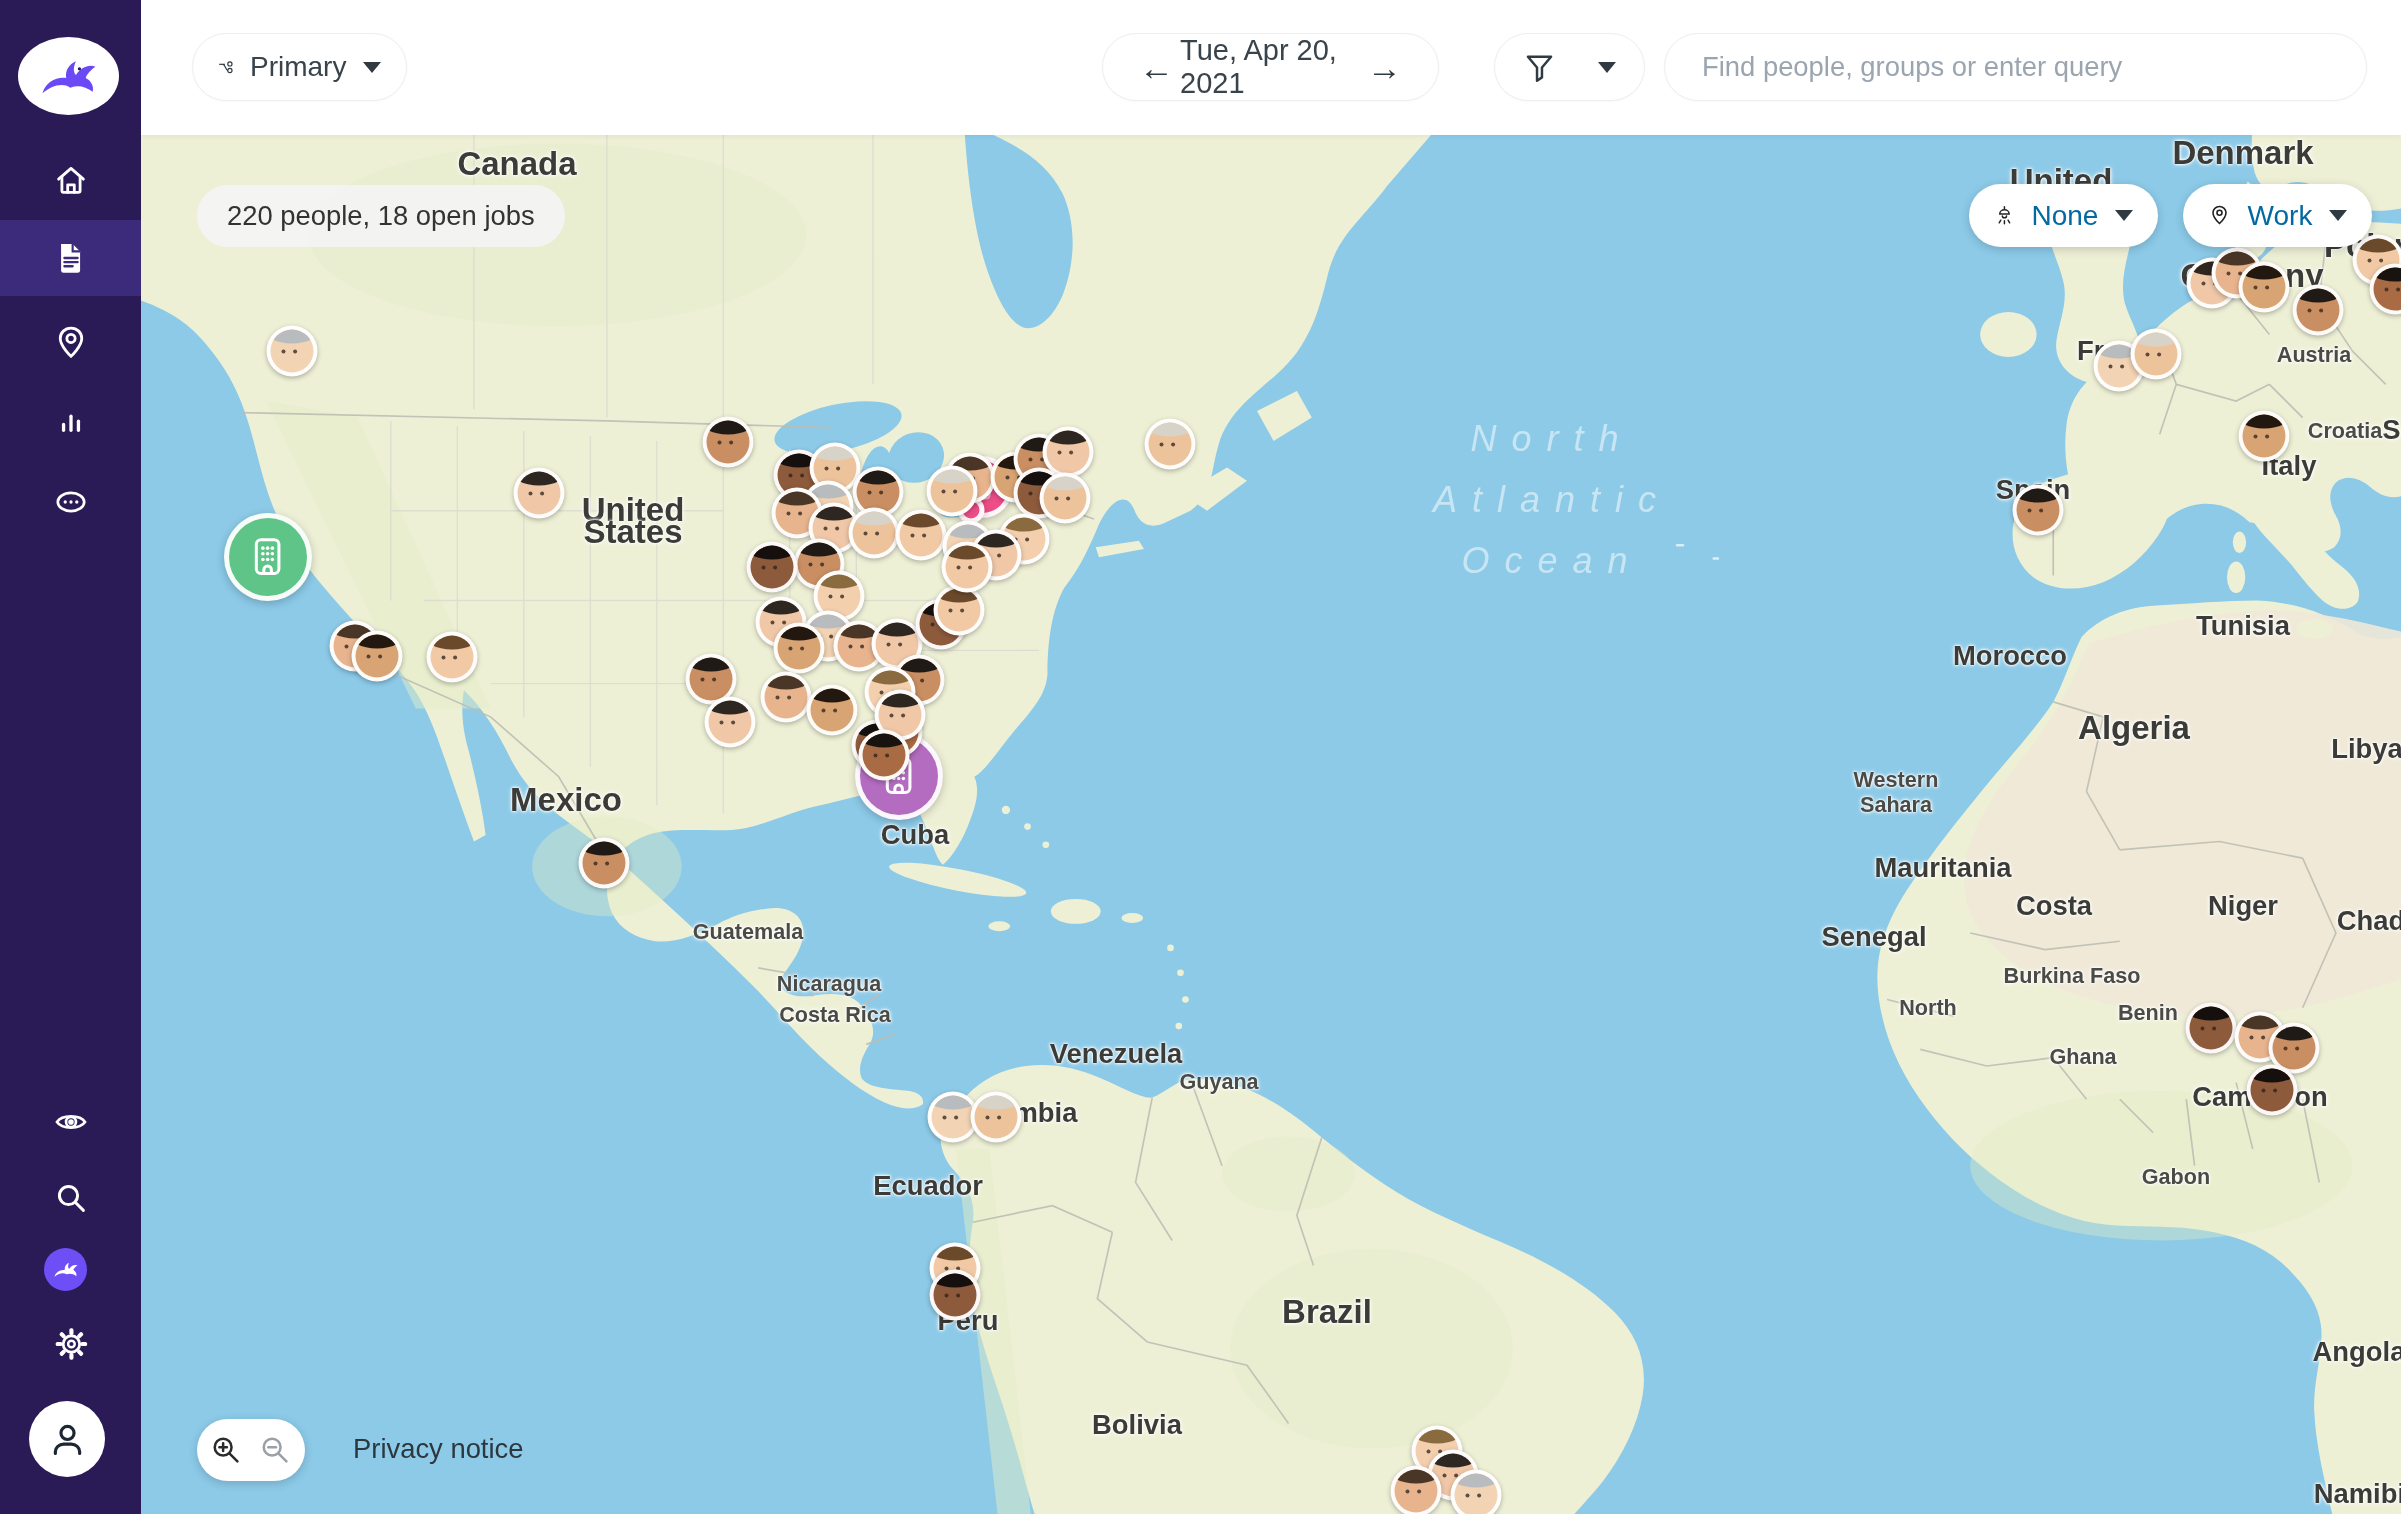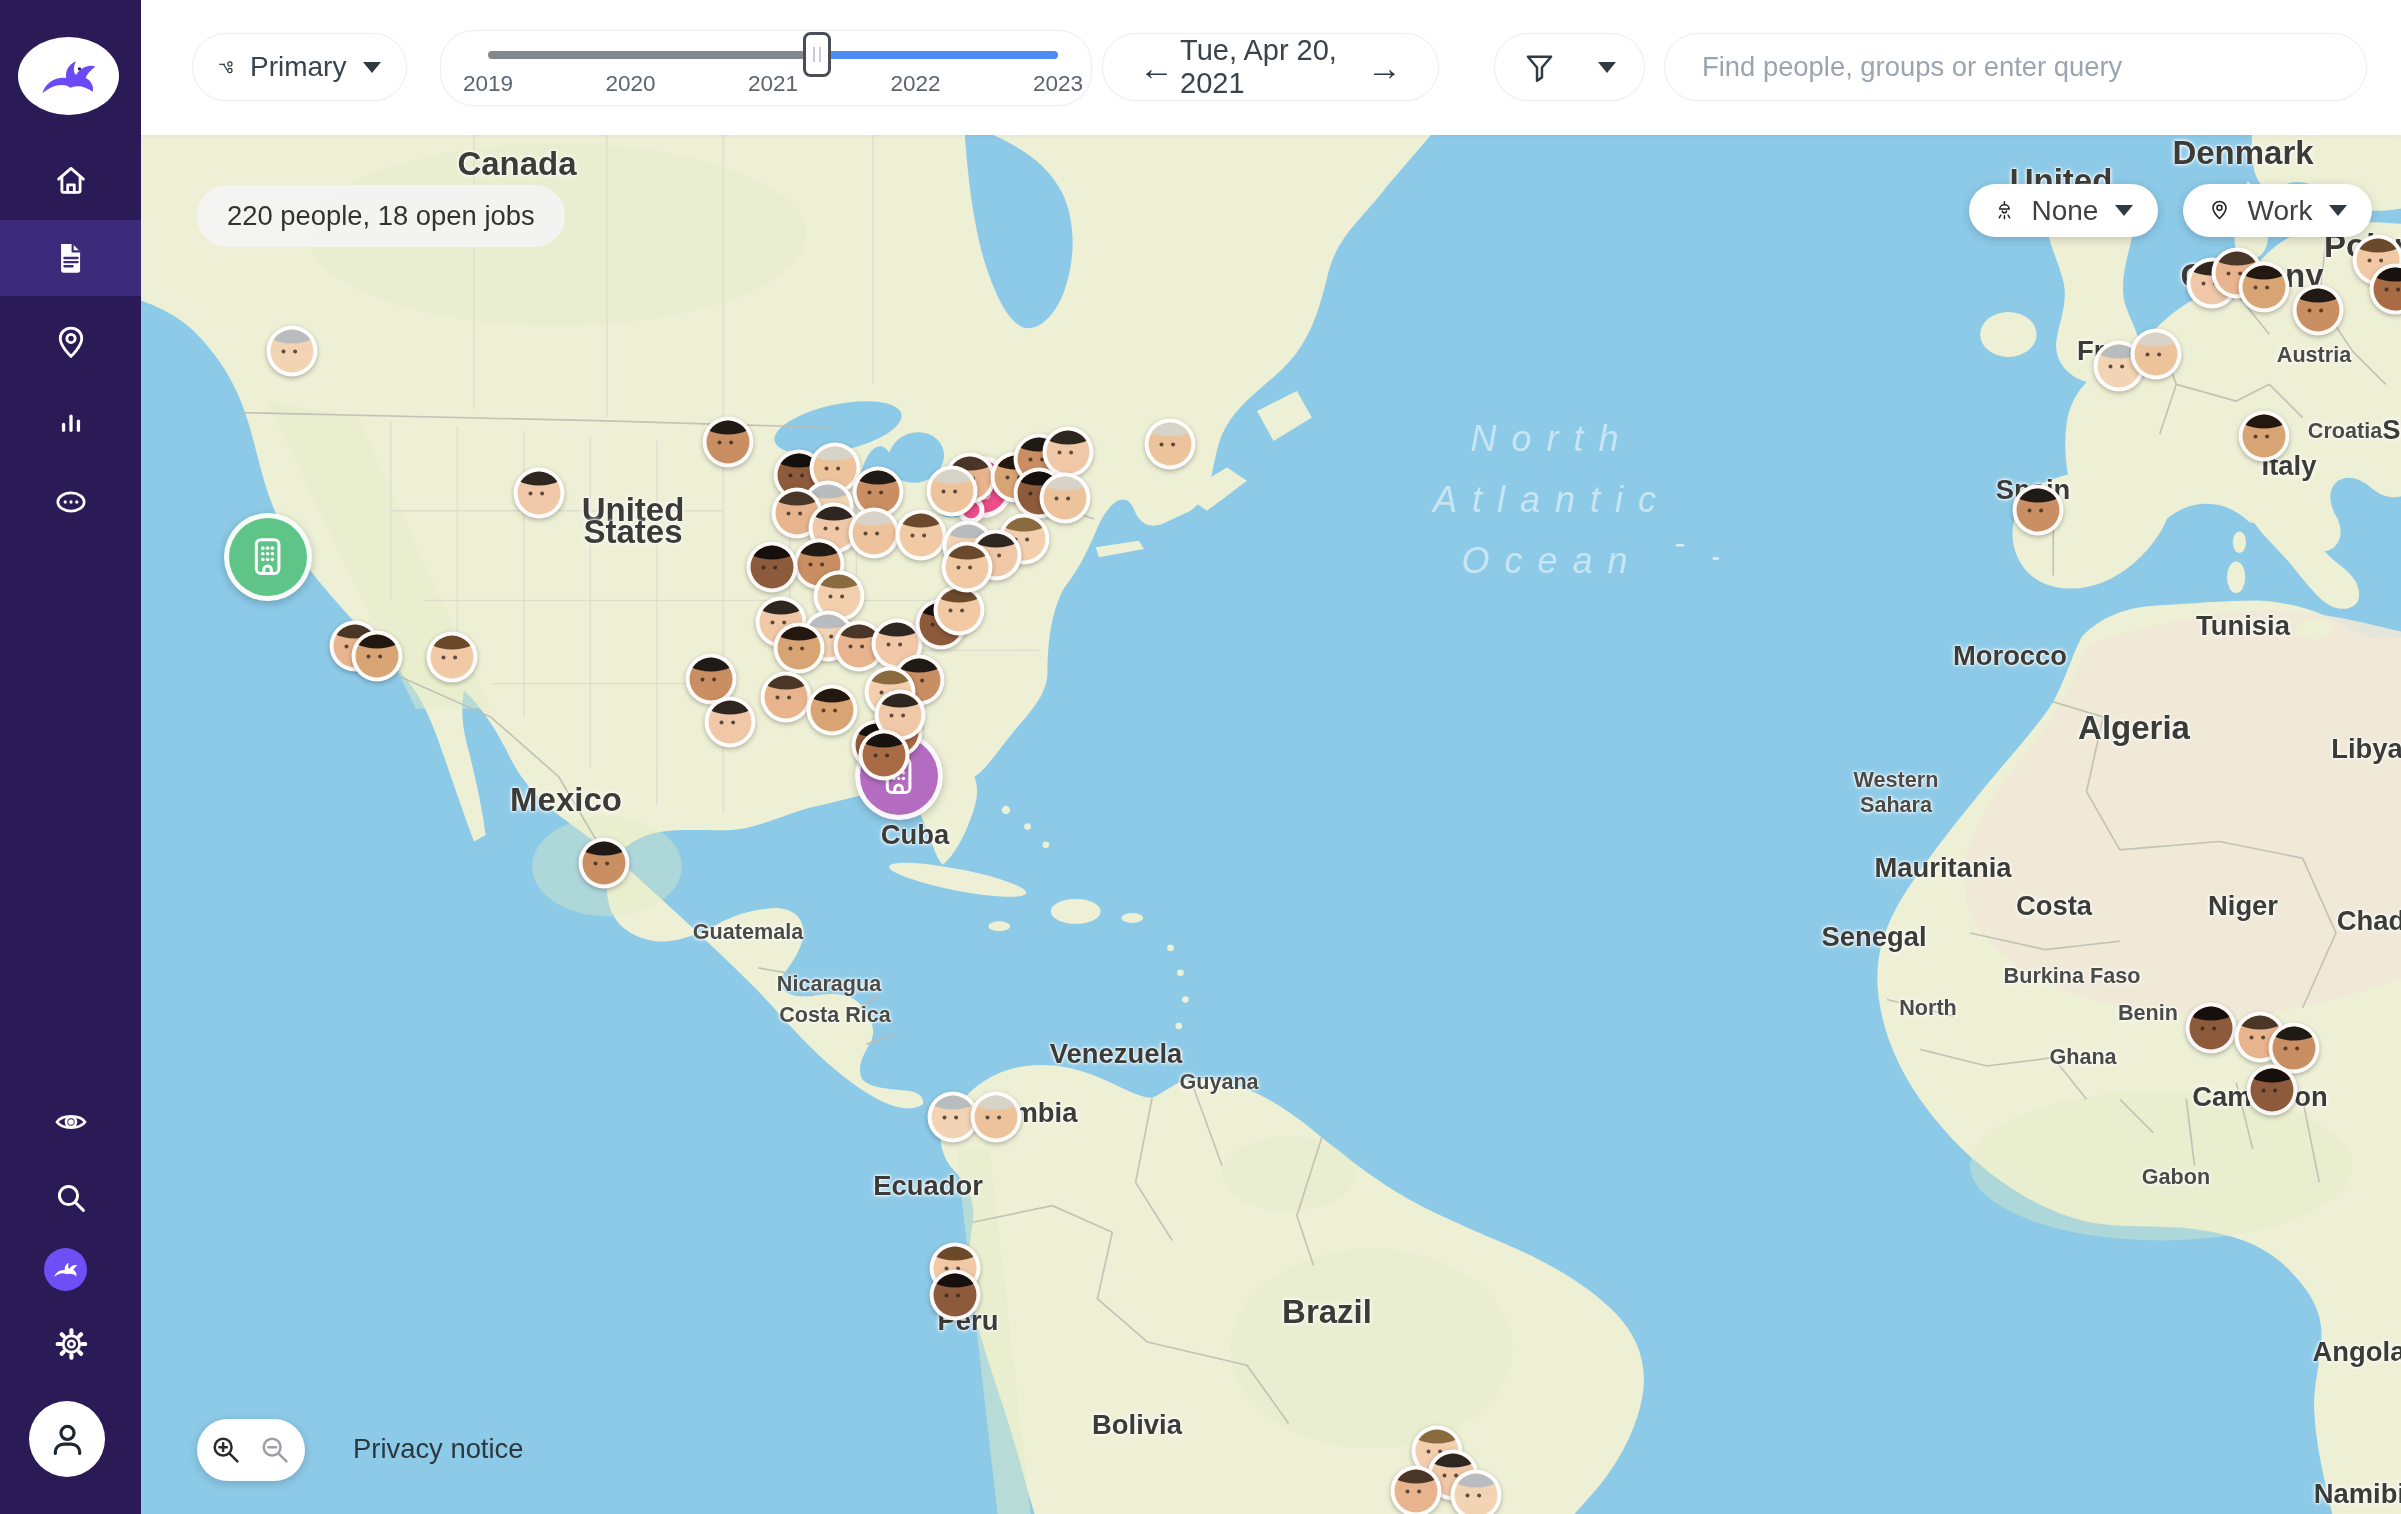--- a/index.html
+++ b/index.html
@@ -45,21 +45,21 @@
   .ml-md{font-size:27.4px;}
   .ml-sm{font-size:21.6px;font-weight:600;color:#4a4a46;}
   #clusters-layer,#avatars-layer{position:absolute;left:0;top:0;}
   .cluster{position:absolute;transform:translate(-50%,-50%);border-radius:50%;border:5px solid rgba(255,255,255,.95);box-shadow:0 2.5px 8.3px rgba(0,0,0,.22);z-index:3;display:flex;align-items:center;justify-content:center;box-sizing:border-box;cursor:pointer;}
   .avatar{position:absolute;transform:translate(-50%,-50%);width:43px;height:43px;border-radius:50%;border:4.2px solid rgba(255,255,255,.96);box-shadow:0 1.7px 5px rgba(0,0,0,.28);overflow:hidden;background:var(--skin);z-index:4;cursor:pointer;}
   .avatar::before{content:"";position:absolute;left:-16%;top:-40%;width:132%;height:72%;border-radius:50%;background:var(--hair);}
   .avatar::after{content:"";position:absolute;left:10.8px;top:20px;width:4.2px;height:4.2px;border-radius:50%;background:rgba(45,33,26,.75);box-shadow:11.6px 0 0 rgba(45,33,26,.75);}
 
   
   #people-badge{position:absolute;left:56px;top:50px;height:62px;background:rgba(243,243,243,.95);border-radius:31px;display:flex;align-items:center;padding:0 30px;font-size:27.4px;color:#333;z-index:6;}
-  .mappill{position:absolute;top:49px;height:53px;background:#fff;border-radius:32px;box-shadow:0 2.5px 10px rgba(0,0,0,.18);display:flex;align-items:center;gap:16.6px;padding:0 25px;font-size:28px;font-weight:500;color:#404040;z-index:6;cursor:pointer;box-sizing:border-box;}
+  .mappill{position:absolute;top:49px;height:63px;background:#fff;border-radius:32px;box-shadow:0 2.5px 10px rgba(0,0,0,.18);display:flex;align-items:center;gap:16.6px;padding:0 25px;font-size:28px;font-weight:500;color:#0369a1;z-index:6;cursor:pointer;box-sizing:border-box;}
   #none-pill{left:1828px;width:189px;}
   #work-pill{left:2042px;width:189px;}
   #zoom-pill{position:absolute;left:56px;top:1284px;width:108px;height:62px;background:#fff;border-radius:31px;box-shadow:0 2.5px 10px rgba(0,0,0,.18);display:flex;align-items:center;justify-content:space-evenly;z-index:6;}
   #zoom-pill button{background:none;border:none;padding:0;cursor:pointer;display:flex;}
   #privacy-notice{position:absolute;left:212px;top:1298px;font-size:27.4px;color:#2c373e;z-index:6;cursor:pointer;}
 </style>
 </head>
 <body>
 
 <div id="app">
@@ -155,37 +155,20 @@
       <svg width="33" height="28" viewBox="0 0 40 34" fill="none" stroke="#2f3a42" stroke-width="3">
         <path d="M3,10 h15"></path>
           <path d="M12,10 c9,2 6,14 14,16"></path>
           <circle cx="31" cy="9" r="5.5"></circle>
           <circle cx="31" cy="26" r="5.5"></circle>
       </svg>
       <span>Primary</span>
       <span class="caret"></span>
     </div>
 
-    <div class="pill" id="timeline-pill">
-      <div id="track">
-        <div id="track-gray" style="width: 57.7%;"></div>
-        <div id="track-blue" style="width: 42.3%;"></div>
-        <div id="timeline-handle" style="left: 57.7%;">
-            <i></i>
-            <i></i>
-          </div>
-      </div>
-      <div id="years">
-          <span style="left: 0%;">2019</span>
-          <span style="left: 25%;">2020</span>
-          <span style="left: 50%;">2021</span>
-          <span style="left: 75%;">2022</span>
-          <span style="left: 100%;">2023</span>
-        </div>
-    </div>
 
     <div class="pill" id="date-pill">
       <button class="arrow-btn">←</button>
       <span id="date-label">Tue, Apr 20, 2021</span>
       <button class="arrow-btn">→</button>
     </div>
 
     <div class="pill" id="filter-pill">
       <svg width="33" height="33" viewBox="0 0 40 40" fill="none" stroke="#2f3a42" stroke-width="3" stroke-linejoin="round">
         <path d="M6,7 h28 l-11,13 v12 l-6,4 v-16 z"></path>

